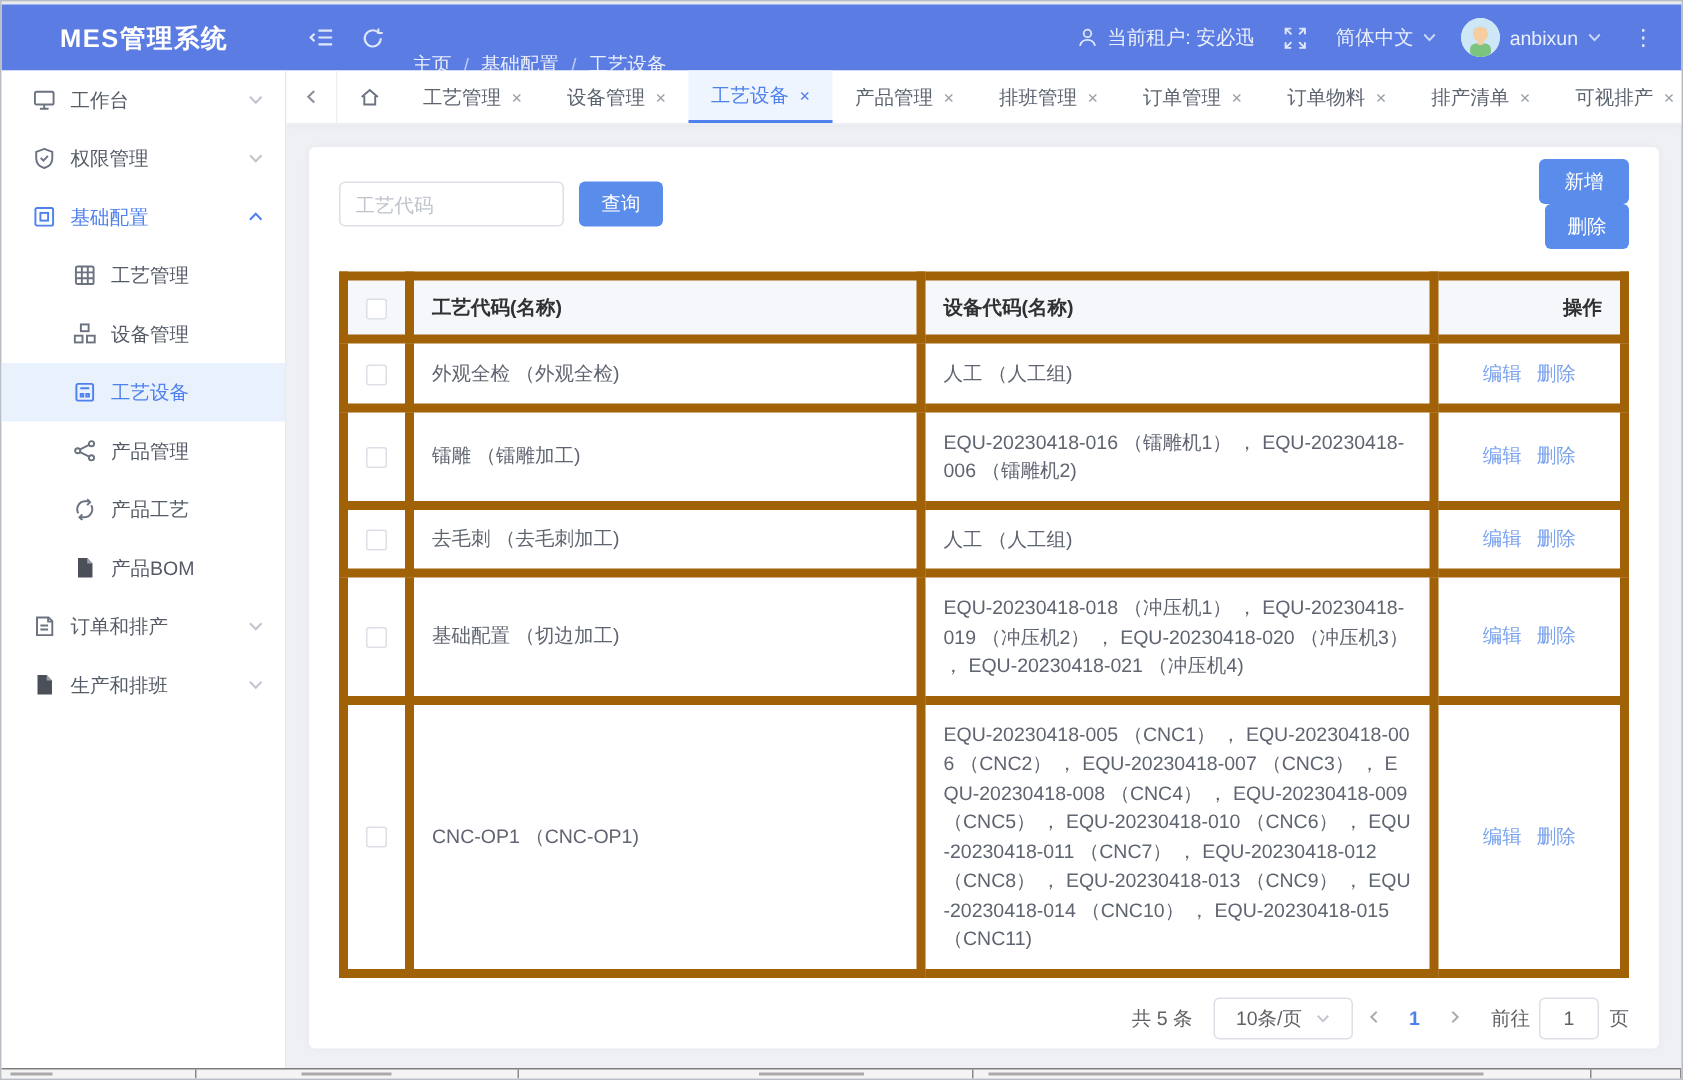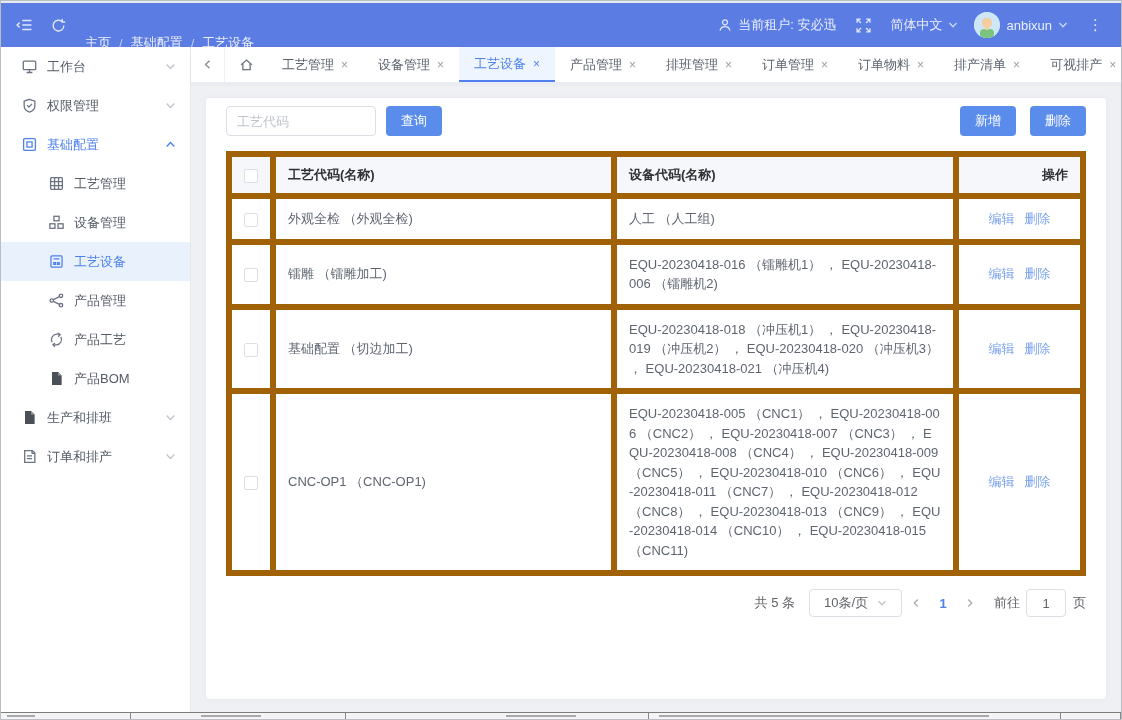--- a/index.html
+++ b/index.html
@@ -39,21 +39,21 @@
   .tab.active { background:#eef5ff; color:#4e80ee; border-bottom:2px solid #4e80ee; }
   .tab.active .x { color:#4e80ee; }
 
   
   .content { position:absolute; left:190px; top:82px; right:0; bottom:7px; }
   .card { position:absolute; left:15px; top:15px; right:15px; bottom:13px; background:#fff; border-radius:4px; padding:8px 20px 0; box-shadow:0 0 6px rgba(0,0,0,.04); }
   .toolbar { display:flex; align-items:center; }
   .search-input { width:150px; height:30px; border:1px solid #dcdfe6; border-radius:4px; padding:0 10px; font-size:13px; color:#701a75; outline:none; }
   .search-input::placeholder { color:#bfc4cc; }
   .btn { height:30px; padding:0 15px; background:#5a8cec; color:#fff; border:none; border-radius:4px; font-size:13px; margin-left:10px; cursor:pointer; }
-  .toolbar-right { margin-left:auto; display:flex; }
+  .toolbar-right { margin-left:auto; display:flex;flex-direction:column; }
   .btn.mr { margin-left:14px; }
 
   table.grid { margin-top:15px; width:100%; border-collapse:collapse; table-layout:fixed; font-size:13px; }
   .grid th, .grid td { border:6px solid #a16207; padding:10px 12px; text-align:left; color:#5f6570; vertical-align:middle; }
   .grid th { background:#f5f7fa; color:#303133; font-weight:bold; padding:9px 12px; }
   .col-cb { width:44px; }
   .col-proc { width:341px; }
   .col-act { width:127px; }
   .cell-cb, .th-cb { text-align:center !important; }
   .cbx { display:inline-block; width:14px; height:14px; border:1px solid #dcdfe6; border-radius:2px; background:#fff; vertical-align:middle; cursor:pointer; }
@@ -75,20 +75,21 @@
   .bs-cell { border-right:1px solid #8a8a8a; height:100%; position:relative; }
   .bs-cell .smudge { position:absolute; top:2px; height:2px; background:#a9a9a9; }
 </style>
 </head>
 <body>
 
 <div class="app">
   <div class="win-top"></div>
 
   <div class="header">
+    <div class="logo">MES管理系统</div>
     <div class="hdr-ic">
       <svg width="16" height="16" viewBox="0 0 14 14" fill="none" stroke="#dfe7fb" stroke-width="1.3">
         <path d="M5.5 3h8M5.5 7h8M5.5 11h8"></path>
           <path d="M3.2 4.8 1 7l2.2 2.2"></path>
       </svg>
     </div>
     <div class="hdr-ic">
       <svg width="15" height="15" viewBox="0 0 14 14" fill="none" stroke="#dfe7fb" stroke-width="1.3">
         <path d="M12 7a5 5 0 1 1-1.5-3.5"></path>
           <path d="M10.5 1v2.7h2.7"></path>
@@ -238,41 +239,41 @@
         <svg width="15" height="15" viewBox="0 0 14 14">
             <path d="M2.8 1h5.7L11.8 4.3V13H2.8z" fill="#4a4f58"></path>
             <path d="M8.5 1v3.3h3.3" fill="#9aa0a8"></path>
           </svg>
       </span>
       <span class="lbl">产品BOM</span>
     </div>
 
     <div class="side-item">
       <span class="ic">
+        <svg width="15" height="15" viewBox="0 0 14 14" fill="none" stroke="#6b7280" stroke-width="1.2">
+            <path d="M2.5 1.5h7.2l2.3 2.3v8.7H2.5z"></path>
+            <path d="M9.4 1.5v2.6H12"></path>
+            <path d="M4.6 6.5h4.8M4.6 9h4.8"></path>
+          </svg>
+      </span>
+      <span class="lbl">订单和排产</span>
+      <span class="chev">
+          <svg width="11" height="11" viewBox="0 0 10 10" fill="none" stroke="currentColor" stroke-width="1.2">
+            <path d="m1.5 3.2 3.5 3.6 3.5-3.6"></path>
+          </svg>
+        </span>
+    </div>
+    <div class="side-item">
+      <span class="ic">
         <svg width="15" height="15" viewBox="0 0 14 14">
             <path d="M2.8 1h5.7L11.8 4.3V13H2.8z" fill="#4a4f58"></path>
             <path d="M8.5 1v3.3h3.3" fill="#9aa0a8"></path>
           </svg>
       </span>
       <span class="lbl">生产和排班</span>
-      <span class="chev">
-          <svg width="11" height="11" viewBox="0 0 10 10" fill="none" stroke="currentColor" stroke-width="1.2">
-            <path d="m1.5 3.2 3.5 3.6 3.5-3.6"></path>
-          </svg>
-        </span>
-    </div>
-    <div class="side-item">
-      <span class="ic">
-        <svg width="15" height="15" viewBox="0 0 14 14" fill="none" stroke="#6b7280" stroke-width="1.2">
-            <path d="M2.5 1.5h7.2l2.3 2.3v8.7H2.5z"></path>
-            <path d="M9.4 1.5v2.6H12"></path>
-            <path d="M4.6 6.5h4.8M4.6 9h4.8"></path>
-          </svg>
-      </span>
-      <span class="lbl">订单和排产</span>
       <span class="chev">
           <svg width="11" height="11" viewBox="0 0 10 10" fill="none" stroke="currentColor" stroke-width="1.2">
             <path d="m1.5 3.2 3.5 3.6 3.5-3.6"></path>
           </svg>
         </span>
     </div>
   </div>
 
   <div class="tabbar">
     <div class="tab-nav">
@@ -356,20 +357,26 @@
           <tr>
             <td class="cell-cb"><span class="cbx"></span></td>
             <td>外观全检 （外观全检)</td>
             <td class="eq">人工 （人工组)</td>
             <td class="act"><span class="lnk">编辑</span><span class="lnk">删除</span></td>
           </tr>
           <tr>
             <td class="cell-cb"><span class="cbx"></span></td>
             <td>镭雕 （镭雕加工)</td>
             <td class="eq">EQU-20230418-016 （镭雕机1） ， EQU-20230418-006 （镭雕机2)</td>
+            <td class="act"><span class="lnk">编辑</span><span class="lnk">删除</span></td>
+          </tr>
+          <tr>
+            <td class="cell-cb"><span class="cbx"></span></td>
+            <td>去毛刺 （去毛刺加工)</td>
+            <td class="eq">人工 （人工组)</td>
             <td class="act"><span class="lnk">编辑</span><span class="lnk">删除</span></td>
           </tr>
           <tr>
             <td class="cell-cb"><span class="cbx"></span></td>
             <td>基础配置 （切边加工)</td>
             <td class="eq">EQU-20230418-018 （冲压机1） ， EQU-20230418-019 （冲压机2） ， EQU-20230418-020 （冲压机3） ， EQU-20230418-021 （冲压机4)</td>
             <td class="act"><span class="lnk">编辑</span><span class="lnk">删除</span></td>
           </tr>
           <tr>
             <td class="cell-cb"><span class="cbx"></span></td>

